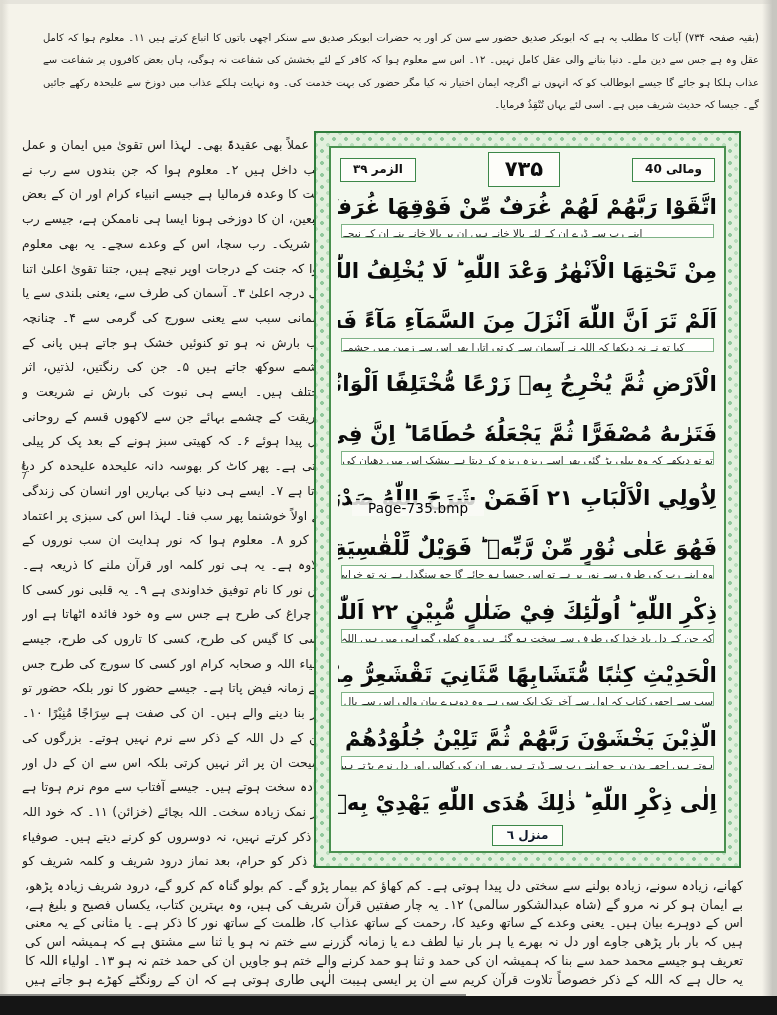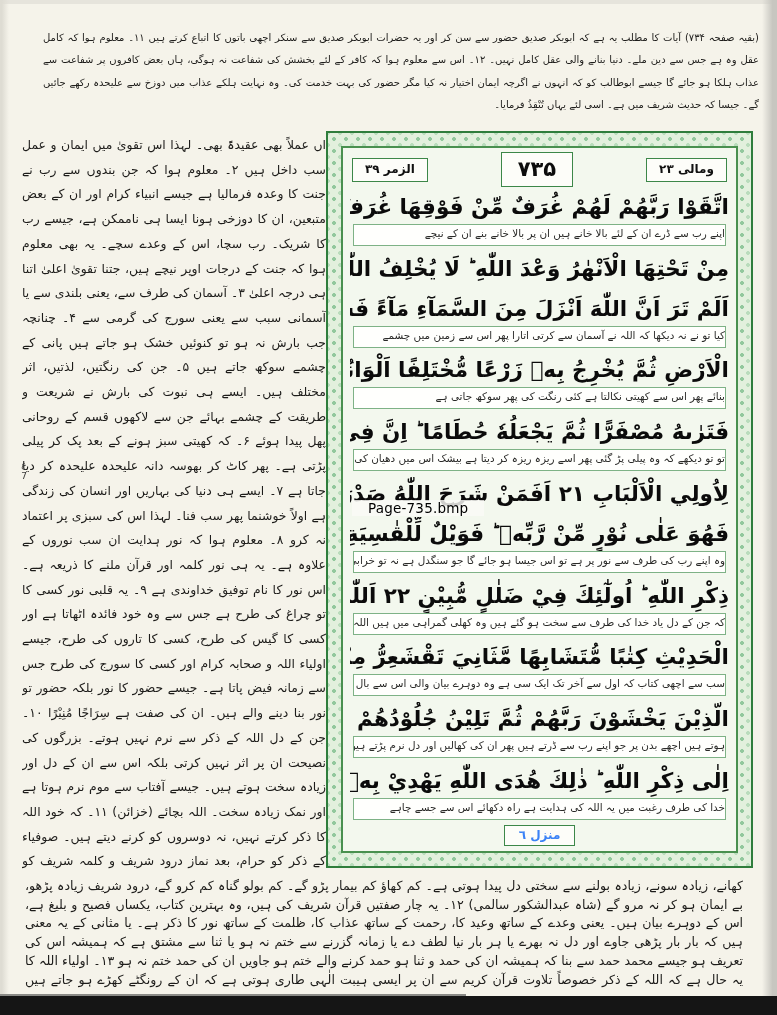--- a/index.html
+++ b/index.html
@@ -14,42 +14,42 @@
   .black-bar{position:absolute;left:0;bottom:0;width:100%;height:19px;background:#151515;}
   .black-bar::before{content:"";position:absolute;top:-2px;left:0;width:60%;height:2px;background:#8a8a86;}
 
   
   .urdu{direction:rtl;text-align:justify;color:#1d1c1a;}
   .top-para{position:absolute;top:27px;left:43px;width:716px;font-size:10px;line-height:22.3px;overflow:hidden;height:100px;}
   .left-col{position:absolute;top:133px;left:22px;width:304px;height:740px;font-size:12.4px;line-height:24.7px;overflow:hidden;}
   .bottom-para{position:absolute;top:877px;left:25px;width:718px;height:112px;font-size:12.6px;line-height:18.7px;overflow:hidden;}
 
   
-  .frame{position:absolute;left:326px;top:131px;width:427px;height:737px;box-sizing:border-box;
+  .frame{position:absolute;left:314px;top:131px;width:427px;height:737px;box-sizing:border-box;
     border:2px solid #2f7d3c;padding:13px;
     background-color:#e2f0dd;
     background-image:
       radial-gradient(circle,#92c89d 1.6px,rgba(0,0,0,0) 2.2px),
       radial-gradient(circle,#b9dcbc 1.6px,rgba(0,0,0,0) 2.2px);
     background-size:12px 12px,12px 12px;background-position:0 0,6px 6px;}
   .frame-inner{height:100%;box-sizing:border-box;border:2px solid #49904f;background:#f3f8ee;
     display:flex;flex-direction:column;padding:4px 7px 5px;}
   .hdr{display:flex;justify-content:space-between;align-items:center;margin:0 2px 3px;}
   .label-box{background:#fdfdf9;border:1.5px solid #3c8748;color:#111;
     font-size:12px;font-weight:bold;padding:0 12px;height:22px;line-height:20px;direction:rtl;white-space:nowrap;}
   .page-num{background:#fdfdf9;border:1.5px solid #3c8748;color:#0c0c0c;
     font-size:21px;font-weight:bold;padding:0 16px;line-height:33px;direction:rtl;}
   .verses{flex:1;display:flex;flex-direction:column;justify-content:space-between;overflow:hidden;}
   .ar{font-weight:bold;font-size:21.5px;line-height:33px;height:34px;text-align:center;direction:rtl;
     white-space:nowrap;overflow:hidden;color:#0b0b0b;}
   .ur{margin:0 3px;background:#fffffd;border:1px solid #7eb286;box-sizing:border-box;
-    font-size:10.4px;line-height:16px;height:22px;text-align:right;direction:rtl;
-    white-space:nowrap;overflow:hidden;color:#2a2a28;padding-left:26px;}
+    font-size:10.4px;line-height:16px;height:14px;text-align:left;direction:rtl;
+    white-space:nowrap;overflow:hidden;color:#2a2a28;}
   .manzil-row{text-align:center;margin-top:4px;}
-  .manzil-box{display:inline-block;background:#fdfdf9;border:1.5px solid #3c8748;color:#3b82f6;
+  .manzil-box{display:inline-block;background:#fdfdf9;border:1.5px solid #3c8748;color:#0f172a;
     font-size:12px;font-weight:bold;padding:0 14px;line-height:19px;direction:rtl;}
 
   .filename{position:absolute;left:352px;top:500px;z-index:6;font-size:13.5px;font-weight:normal;color:#000;
     background:rgba(250,250,246,0.82);padding:0 16px;letter-spacing:0.2px;text-align:center;}
   .margin-note{position:absolute;left:15px;top:460px;width:18px;text-align:center;
     font-size:9px;line-height:11px;color:#3a3a38;direction:rtl;}
 </style>
 </head>
 <body>
 
@@ -67,38 +67,37 @@
     <div>ع</div>
     <div>7</div>
   </div>
 
   <div class="frame">
     <div class="frame-inner">
 
       <div class="hdr">
         <div class="label-box">الزمر ۳۹</div>
         <div class="page-num">۷۳۵</div>
-        <div class="label-box">ومالی ۲۳</div>
+        <div class="label-box">ومالی 40</div>
       </div>
 
       <div class="verses">
         <div class="verse">
           <div class="ar">اتَّقَوْا رَبَّهُمْ لَهُمْ غُرَفٌ مِّنْ فَوْقِهَا غُرَفٌ مَّبْنِيَّةٌ تَجْرِيْ</div>
           <div class="ur">اپنے رب سے ڈرے ان کے لئے بالا خانے ہیں ان پر بالا خانے بنے ان کے نیچے</div>
         </div>
         <div class="verse">
           <div class="ar">مِنْ تَحْتِهَا الْاَنْهٰرُ وَعْدَ اللّٰهِ ؕ لَا يُخْلِفُ اللّٰهُ الْمِيْعَادَ ۲۰</div>
         </div>
         <div class="verse">
           <div class="ar">اَلَمْ تَرَ اَنَّ اللّٰهَ اَنْزَلَ مِنَ السَّمَآءِ مَآءً فَسَلَكَهٗ يَنَابِيْعَ فِي</div>
           <div class="ur">کیا تو نے نہ دیکھا کہ اللہ نے آسمان سے کرتی اتارا پھر اس سے زمین میں چشمے</div>
         </div>
         <div class="verse">
           <div class="ar">الْاَرْضِ ثُمَّ يُخْرِجُ بِهٖ زَرْعًا مُّخْتَلِفًا اَلْوَانُهٗ ثُمَّ يَهِيْجُ</div>
-          <div class="ur">بنائے پھر اس سے کھیتی نکالتا ہے کئی رنگت کی پھر سوکھ جاتی ہے</div>
         </div>
         <div class="verse">
           <div class="ar">فَتَرٰىهُ مُصْفَرًّا ثُمَّ يَجْعَلُهٗ حُطَامًا ؕ اِنَّ فِيْ ذٰلِكَ لَذِكْرٰى</div>
           <div class="ur">تو تو دیکھے کہ وہ پیلی پڑ گئی پھر اسے ریزہ ریزہ کر دیتا ہے بیشک اس میں دھیان کی باتیں</div>
         </div>
         <div class="verse">
           <div class="ar">لِاُولِي الْاَلْبَابِ ۲۱ اَفَمَنْ شَرَحَ اللّٰهُ صَدْرَهٗ لِلْاِسْلَامِ</div>
         </div>
         <div class="verse">
           <div class="ar">فَهُوَ عَلٰى نُوْرٍ مِّنْ رَّبِّهٖ ؕ فَوَيْلٌ لِّلْقٰسِيَةِ قُلُوْبُهُمْ مِّنْ</div>
@@ -111,21 +110,20 @@
         <div class="verse">
           <div class="ar">الْحَدِيْثِ كِتٰبًا مُّتَشَابِهًا مَّثَانِيَ تَقْشَعِرُّ مِنْهُ جُلُوْدُ</div>
           <div class="ur">سب سے اچھی کتاب کہ اول سے آخر تک ایک سی ہے وہ دوہرے بیان والی اس سے بال کھڑے</div>
         </div>
         <div class="verse">
           <div class="ar">الَّذِيْنَ يَخْشَوْنَ رَبَّهُمْ ثُمَّ تَلِيْنُ جُلُوْدُهُمْ وَقُلُوْبُهُمْ</div>
           <div class="ur">ہوتے ہیں اچھے بدن پر جو اپنے رب سے ڈرتے ہیں پھر ان کی کھالیں اور دل نرم پڑتے ہیں یاد</div>
         </div>
         <div class="verse">
           <div class="ar">اِلٰى ذِكْرِ اللّٰهِ ؕ ذٰلِكَ هُدَى اللّٰهِ يَهْدِيْ بِهٖ مَنْ يَّشَآءُ</div>
-          <div class="ur">خدا کی طرف رغبت میں یہ اللہ کی ہدایت ہے راہ دکھائے اس سے جسے چاہے</div>
         </div>
       </div>
 
       <div class="manzil-row">
         <span class="manzil-box">منزل ٦</span>
       </div>
 
     </div>
   </div>
 

